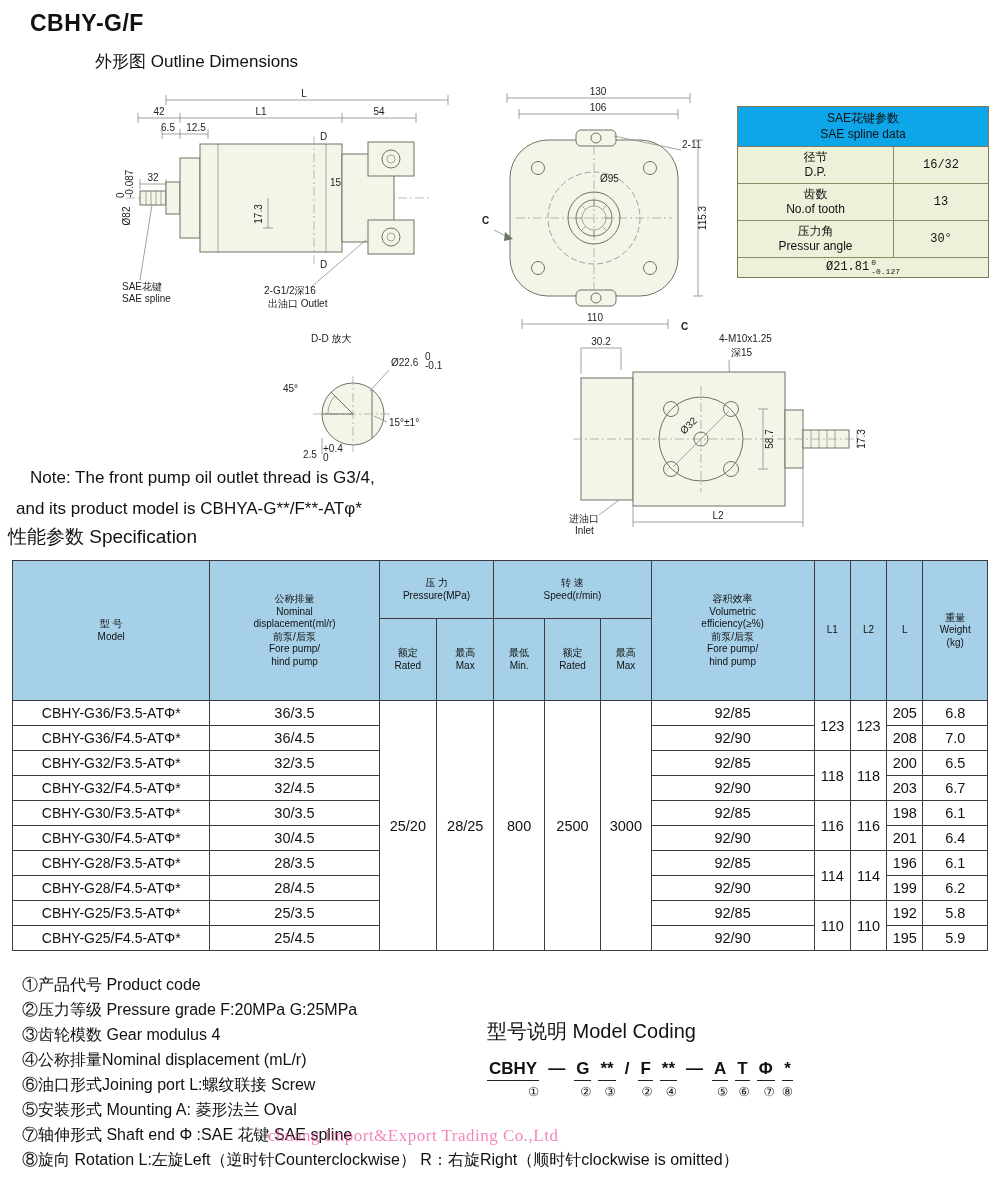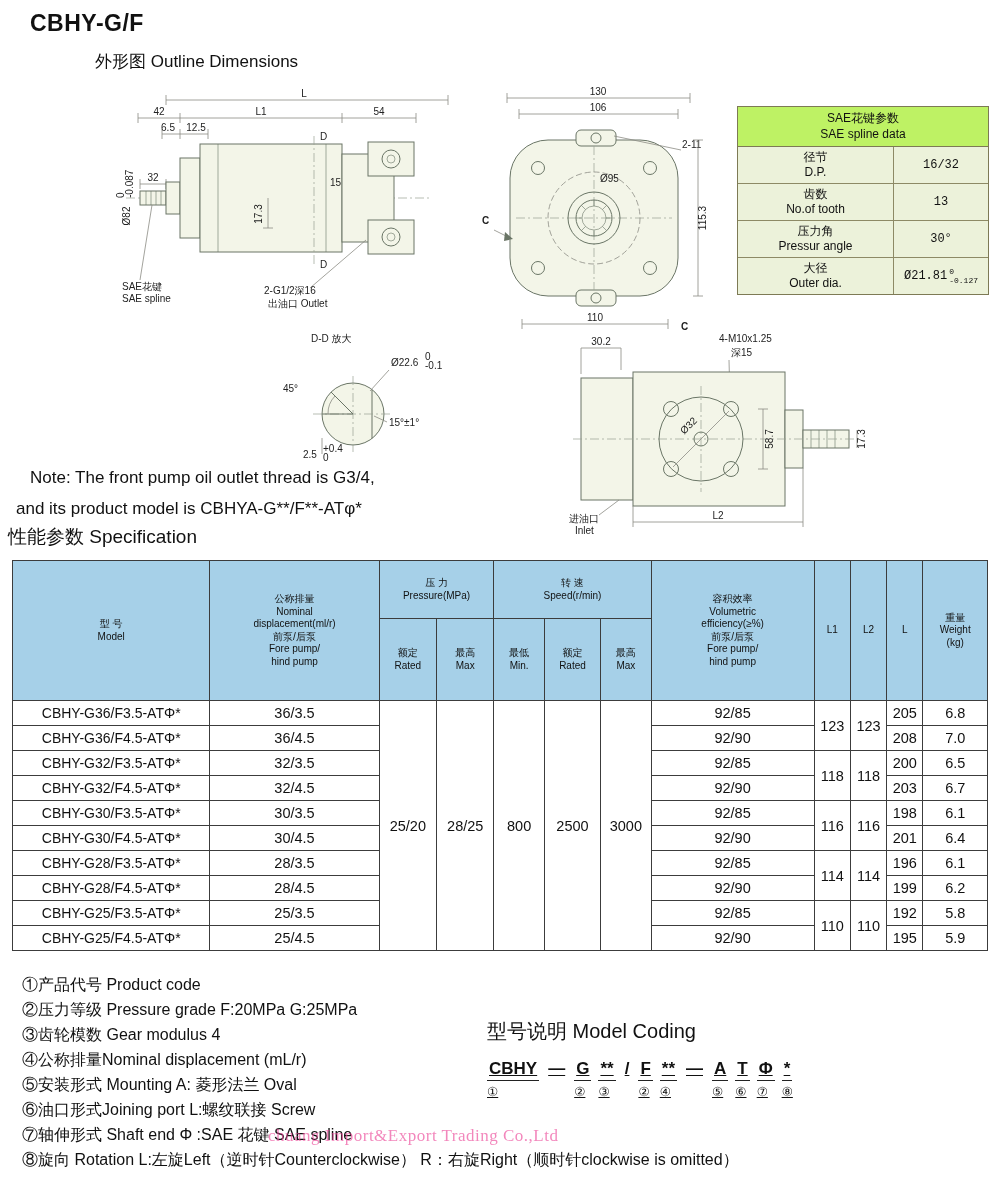--- a/index.html
+++ b/index.html
@@ -15,40 +15,40 @@
   svg { position:absolute; overflow:visible; }
   .body { fill:#f3f5e8; stroke:#6a7566; stroke-width:1; }
   .ln   { stroke:#6a7566; stroke-width:1; fill:none; }
   .thin { stroke:#6a7566; stroke-width:.6; fill:none; }
   .dim  { stroke:#8b8b84; stroke-width:.8; fill:none; }
   .cl   { stroke:#9aa094; stroke-width:.7; stroke-dasharray:9 3 2 3; fill:none; }
   .dash { stroke-dasharray:6 3; }
   svg text { fill:#222; font-size:10px; font-family:"Liberation Sans", sans-serif; }
 
   .sae-table { position:absolute; left:737px; top:106px; width:252px; border:1px solid #7d7a55; font-size:12px; }
-  .sae-header { background:#bef264; text-align:center; white-space:pre-line; line-height:1.3; padding:4px 2px; border-bottom:1px solid #7d7a55; }
+  .sae-header { background:#0ea5e9; text-align:center; white-space:pre-line; line-height:1.3; padding:4px 2px; border-bottom:1px solid #7d7a55; }
   .sae-row { display:flex; background:#ecf2da; border-bottom:1px solid #8d8a65; }
   .sae-row:last-child { border-bottom:none; }
   .sae-label { flex:0 0 156px; border-right:1px solid #8d8a65; text-align:center; white-space:pre-line; line-height:1.25; padding:3px 12px; }
   .sae-val { flex:1; display:flex; align-items:center; justify-content:center; gap:2px;font-family:Liberation Mono, monospace; }
   .tolstack { display:flex; flex-direction:column; font-size:8px; line-height:1.15; }
 
   table.spec { position:absolute; left:12px; top:560px; width:976px; border-collapse:collapse; table-layout:fixed; font-size:14.5px; }
   table.spec th, table.spec td { border:1px solid #3c3c3c; text-align:center; vertical-align:middle; padding:1px 2px; }
   table.spec th { background:#a6d0e8; font-weight:normal; white-space:pre-line; line-height:1.25; font-size:10px; }
   table.spec thead tr:first-child { height:58px; }
   table.spec thead tr:last-child  { height:82px; }
   table.spec tbody td { height:25px; }
   td.mc { text-align:left; padding-left:18px; font-size:14px; }
 
   .footnotes { position:absolute; left:22px; top:972px; font-size:16px; line-height:25px; }
   .coding { position:absolute; left:487px; top:1018px; width:430px; }
   .coding-title { font-size:20px; }
   .coding-line { display:flex; align-items:flex-start; gap:7px; margin-top:14px; font-size:17px; font-weight:bold; }
-  .seg { display:inline-flex; flex-direction:column; align-items:flex-start;text-decoration:underline; }
+  .seg { display:inline-flex; flex-direction:column; align-items:flex-end; }
   .seg-t { padding:0 2px 1px; }
   .seg-t.u { border-bottom:1.5px solid #222; }
   .seg-c { font-size:12.5px; font-weight:normal; margin-top:3px; min-height:14px; }
 
   .watermark { position:absolute; left:268px; top:1126px; font-size:17px; color:#ec4899; opacity:.65; font-family:"Liberation Serif", serif; letter-spacing:.5px; }
 </style>
 </head>
 <body>
 
 <div class="page">
@@ -177,22 +177,20 @@
         </div>
     </div>
     <div class="sae-row">
       <div class="sae-label">压力角
 Pressur  angle</div>
       <div class="sae-val">
           <span>30°</span>
         </div>
     </div>
     <div class="sae-row">
-      <div class="sae-label">大径
-Outer dia.</div>
       <div class="sae-val">
         <span>Ø21.81</span>
         <span class="tolstack">
           <span>0</span>
           <span>-0.127</span>
         </span>
       </div>
     </div>
   </div>
 
@@ -409,22 +407,22 @@
         <td>5.9</td>
       </tr>
     </tbody>
   </table>
 
   <div class="footnotes">
     <div>①产品代号 Product code</div>
     <div>②压力等级 Pressure grade F:20MPa  G:25MPa</div>
     <div>③齿轮模数 Gear modulus 4</div>
     <div>④公称排量Nominal displacement (mL/r)</div>
+    <div>⑥油口形式Joining port L:螺纹联接 Screw</div>
     <div>⑤安装形式 Mounting A: 菱形法兰 Oval</div>
-    <div>⑥油口形式Joining port L:螺纹联接 Screw</div>
     <div>⑦轴伸形式 Shaft end Φ :SAE 花键 SAE spline</div>
     <div>⑧旋向 Rotation L:左旋Left（逆时针Counterclockwise）  R：右旋Right（顺时针clockwise is omitted）</div>
   </div>
 
   <div class="coding">
     <div class="coding-title">型号说明 Model Coding</div>
     <div class="coding-line">
       <span class="seg">
           <span class="seg-t u">CBHY</span>
           <span class="seg-c">①</span>

